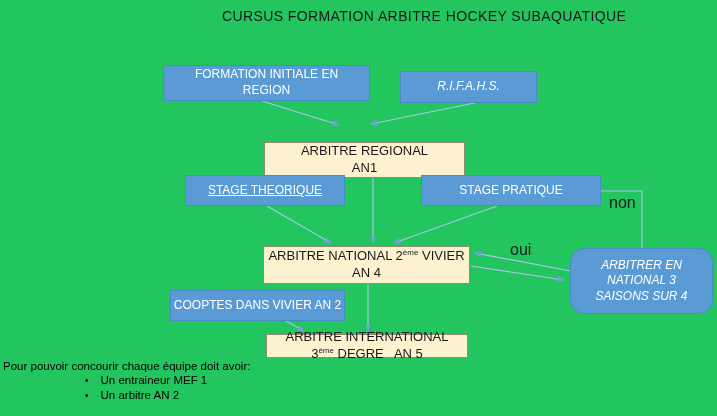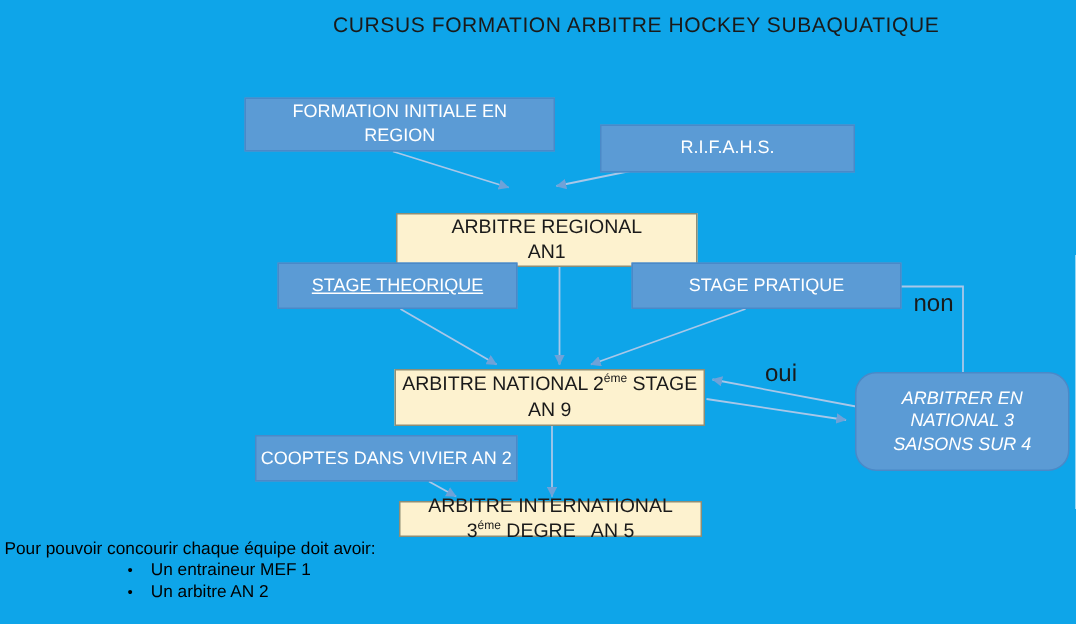--- a/index.html
+++ b/index.html
@@ -2,21 +2,21 @@
 <html style="--node-blue: #5B9BD5; --node-blue-border: #4A89C8; --node-cream: #FDF2CF; --node-cream-border: #8E8E76; --connector: #A9C7E8; --text-dark: #1A1A1A; --text-light: #FFFFFF;"><head>
 <meta charset="utf-8">
 <style>
   :root{
     --node-blue:#5B9BD5; --node-blue-border:#4A89C8;
     --node-cream:#FDF2CF; --node-cream-border:#8E8E76;
     --connector:#A9C7E8; --text-dark:#1A1A1A; --text-light:#FFFFFF;
   }
   html,body{margin:0;padding:0;background:#fff;}
   .canvas{
-    position:relative;width:717px;height:416px;background:#0ea5e9;overflow:hidden;
+    position:relative;width:717px;height:416px;background:#22c55e;overflow:hidden;
     font-family:"Liberation Sans", sans-serif;
   }
   .title{
     position:absolute;left:222px;top:8px;font-size:14px;color:var(--text-dark);
     letter-spacing:.4px;white-space:nowrap;
   }
   svg.connectors{position:absolute;left:0;top:0;width:717px;height:416px;pointer-events:none;}
   .node{
     position:absolute;display:flex;align-items:center;justify-content:center;
     text-align:center;box-sizing:border-box;line-height:1.3;
@@ -58,37 +58,37 @@
     <path d="M497,206 L394,243" stroke="#A9C7E8" stroke-width="1.2" fill="none" marker-end="url(#arr)"></path>
     <path d="M471,266 L564,280" stroke="#A9C7E8" stroke-width="1.2" fill="none" marker-end="url(#arr)"></path>
     <path d="M576,272 L475,253" stroke="#A9C7E8" stroke-width="1.2" fill="none" marker-end="url(#arr)"></path>
     <path d="M642,248 L642,191 L584,191" stroke="#A9C7E8" stroke-width="1.2" fill="none" marker-end="url(#arr)"></path>
     <path d="M368,284 L368,331" stroke="#A9C7E8" stroke-width="1.2" fill="none" marker-end="url(#arr)"></path>
     <path d="M286,321 L304,331" stroke="#A9C7E8" stroke-width="1.2" fill="none" marker-end="url(#arr)"></path>
   </svg>
 
   <div class="node blue" style="left:163px;top:65px;width:207px;height:36px;padding:16px 14px;">FORMATION INITIALE EN REGION</div>
 
-  <div class="node blue" style="left:400px;top:83px;width:170px;height:32px;">R.I.F.A.H.S.</div>
+  <div class="node blue" style="left:400px;top:71px;width:137px;height:32px;font-style:italic;">R.I.F.A.H.S.</div>
 
   <div class="node cream" style="left:264px;top:142px;width:201px;height:36px;">
     <div>
       <div>ARBITRE REGIONAL</div>
       <div>AN1</div>
     </div>
   </div>
 
   <div class="node blue" style="left:185px;top:175px;width:160px;height:31px;text-decoration:underline;">STAGE THEORIQUE</div>
 
   <div class="node blue" style="left:421px;top:175px;width:180px;height:31px;">STAGE PRATIQUE</div>
 
   <div class="node cream" style="left:263px;top:246px;width:207px;height:38px;">
     <div>
-      <div><span class="pre">ARBITRE NATIONAL 2</span><span class="sup">éme</span><span class="pre"> STAGE</span></div>
-      <div>AN 9</div>
+      <div><span class="pre">ARBITRE NATIONAL 2</span><span class="sup">éme</span><span class="pre"> VIVIER</span></div>
+      <div>AN 4</div>
     </div>
   </div>
 
   <div class="node blue rounded" style="left:570px;top:248px;width:143px;height:66px;padding:0 10px;font-style:italic;">ARBITRER EN NATIONAL 3 SAISONS SUR 4</div>
 
   <div class="node blue" style="left:170px;top:290px;width:175px;height:31px;">COOPTES DANS VIVIER AN 2</div>
 
   <div class="node cream" style="left:266px;top:334px;width:202px;height:24px;">
     <div>
       <div>ARBITRE INTERNATIONAL</div>

